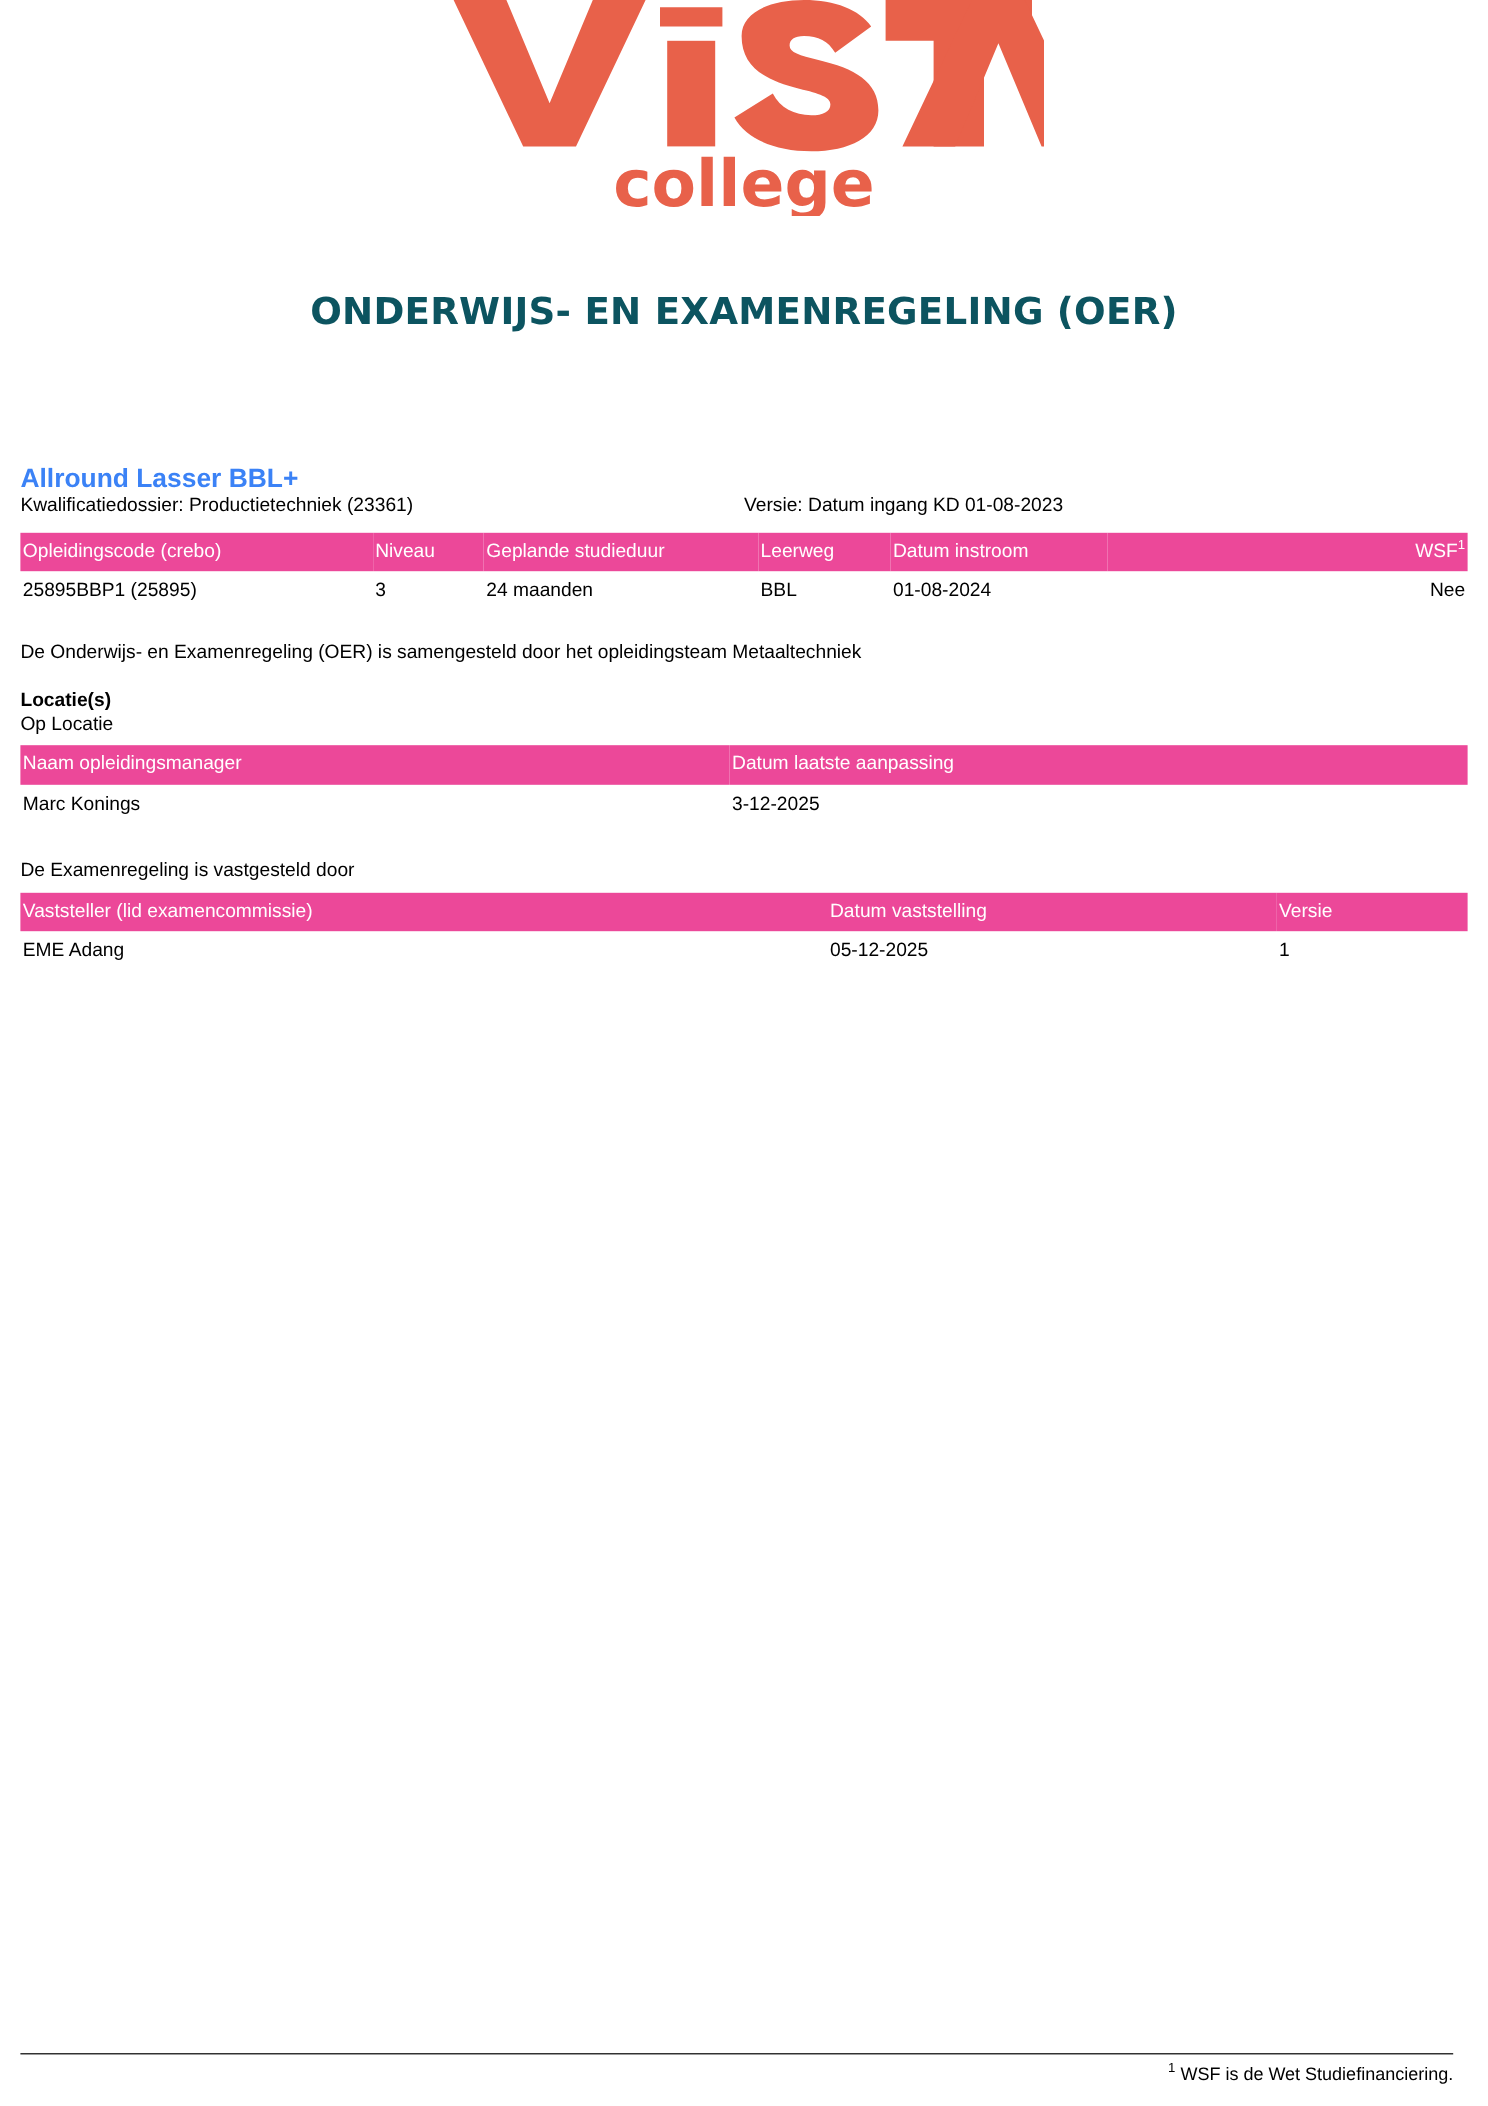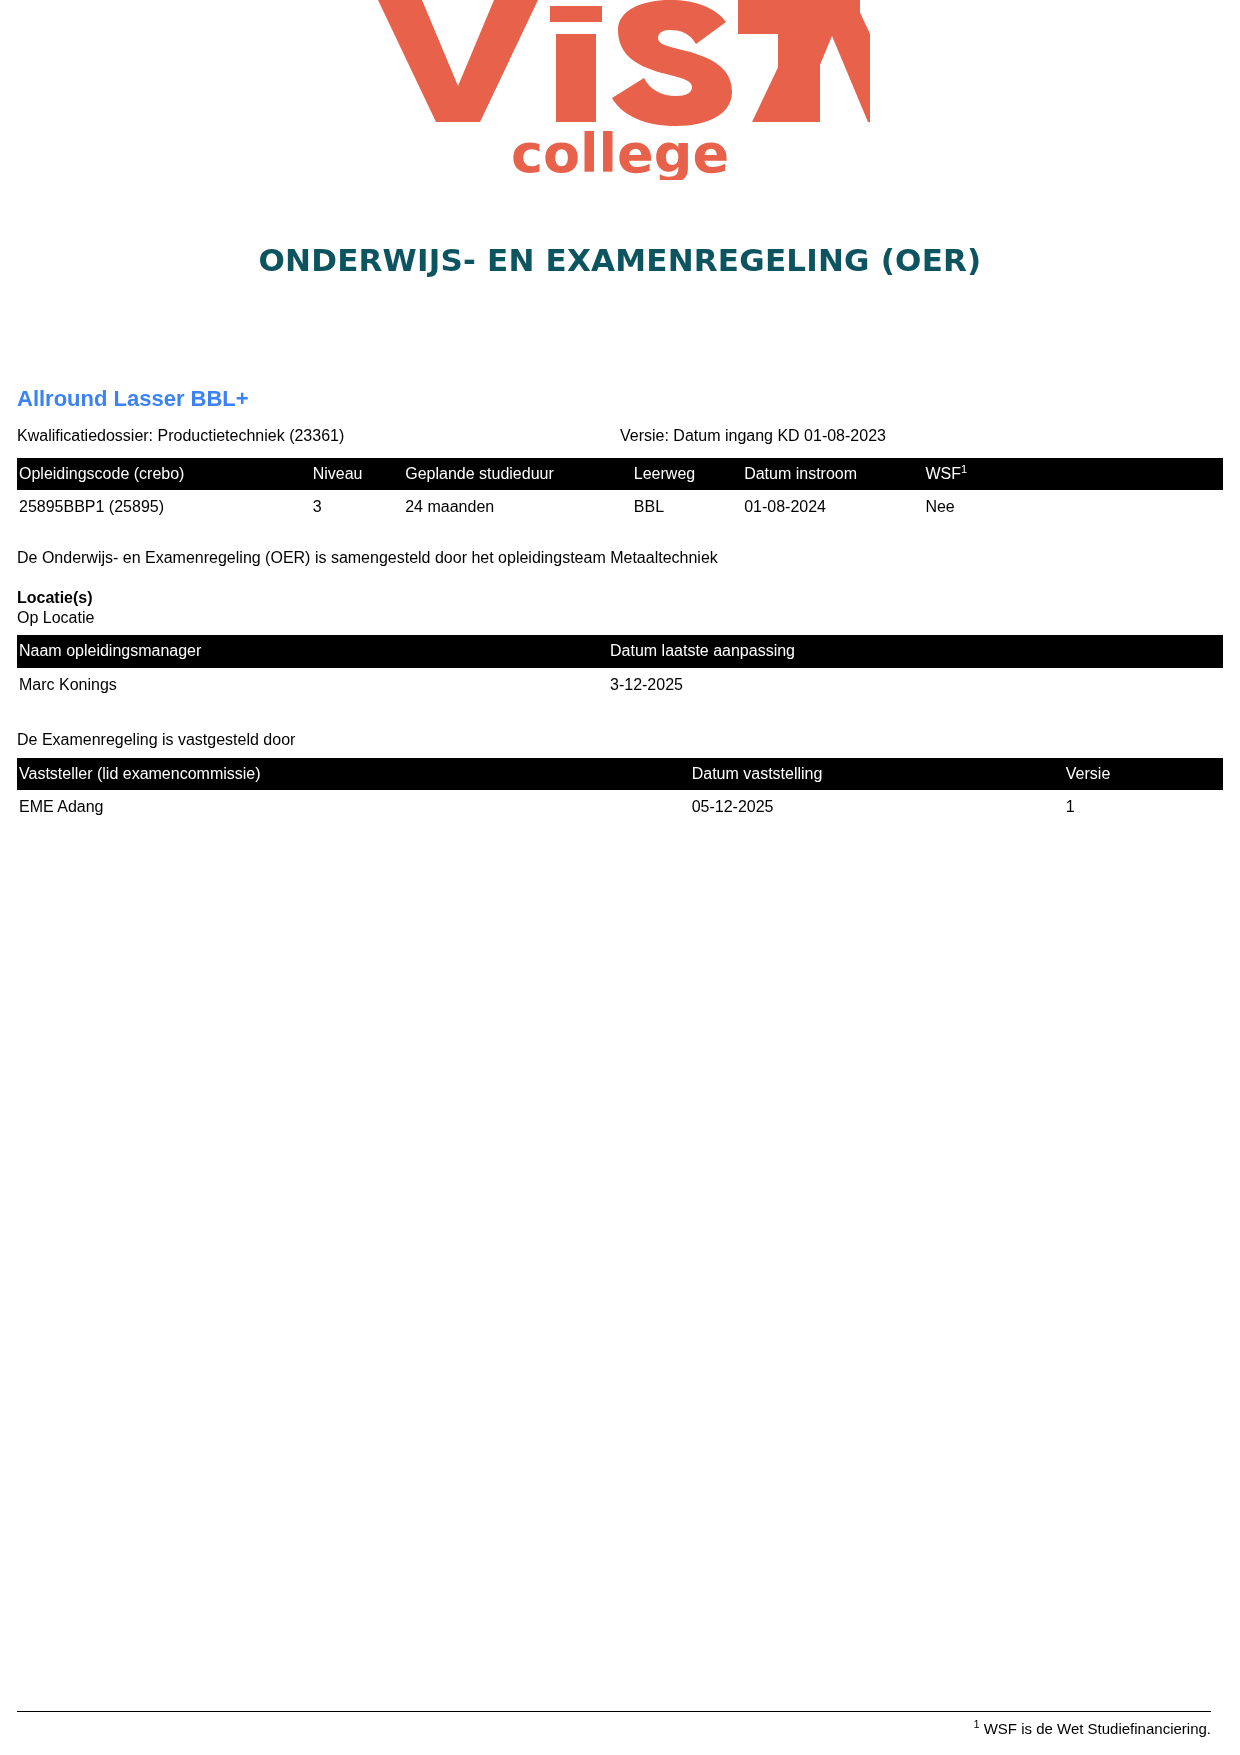--- a/index.html
+++ b/index.html
@@ -53,54 +53,54 @@
   .head-left { width: 50%; }
   .head-right { width: 50%; }
   .prog-title {
     font-size: 22px;
     font-weight: bold;
     color: #3b82f6;
     line-height: 1.15;
   }
   .sub-row {
     display: flex;
-    margin-top: 16px;
+    margin-top: 2px;
   }
   .sub-left { width: 50%; font-size: 16px; }
   .sub-right { width: 50%; font-size: 16px; }
 
   
   table.info {
     width: 100%;
     border-collapse: collapse;
     font-size: 16px;
     table-layout: fixed;
   }
   table.info thead th {
-    background: #000000;
+    background: #ec4899;
     color: #ffffff;
     font-weight: normal;
     text-align: left;
     padding: 6px 2px 7px 2px;
     font-size: 16px;
     line-height: 1.2;
   }
   table.info tbody td {
     padding: 8px 2px 7px 2px;
     font-size: 16px;
     color: #000;
     vertical-align: top;
   }
   .t1 { margin-top: 13px; }
   .t1 th:nth-child(1), .t1 td:nth-child(1) { width: 24.5%; }
   .t1 th:nth-child(2), .t1 td:nth-child(2) { width: 7.5%; }
   .t1 th:nth-child(3), .t1 td:nth-child(3) { width: 19%; }
   .t1 th:nth-child(4), .t1 td:nth-child(4) { width: 9%; }
   .t1 th:nth-child(5), .t1 td:nth-child(5) { width: 15%; }
-  .t1 th:nth-child(6), .t1 td:nth-child(6) { width: 25%; }
+  .t1 th:nth-child(6), .t1 td:nth-child(6) { width: 25%; text-align: right; }
 
   .t2 { margin-top: 8px; }
   .t2 th:nth-child(1), .t2 td:nth-child(1) { width: 49%; }
   .t2 th:nth-child(2), .t2 td:nth-child(2) { width: 51%; }
 
   .t3 { margin-top: 9px; }
   .t3 th:nth-child(1), .t3 td:nth-child(1) { width: 56%; }
   .t3 th:nth-child(2), .t3 td:nth-child(2) { width: 31%; }
   .t3 th:nth-child(3), .t3 td:nth-child(3) { width: 13%; }
 

